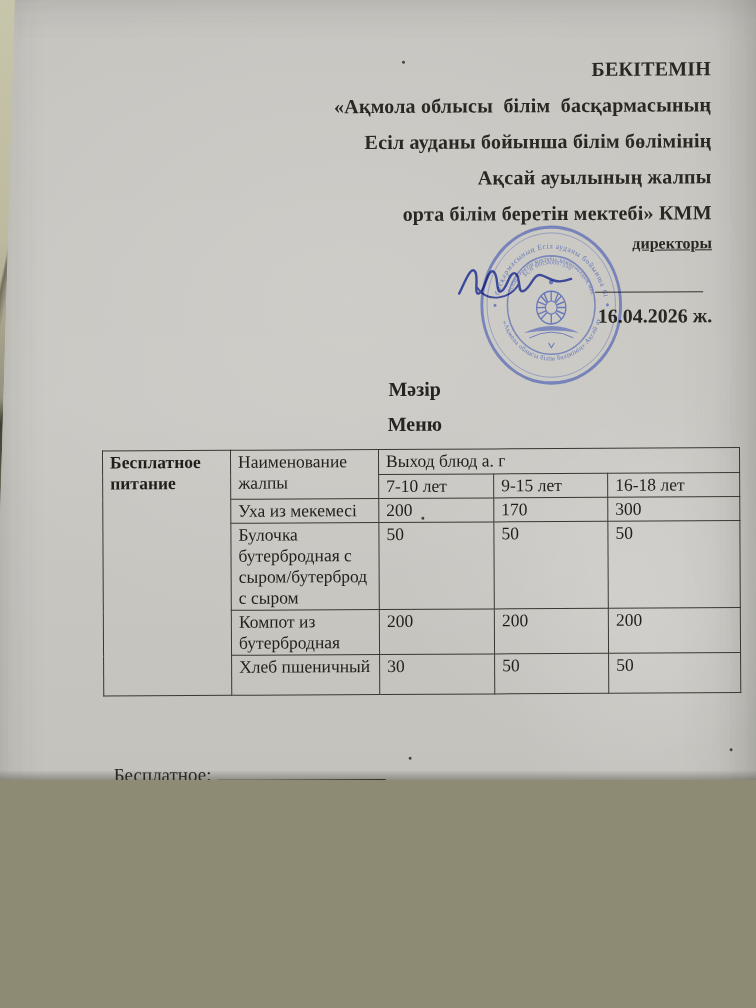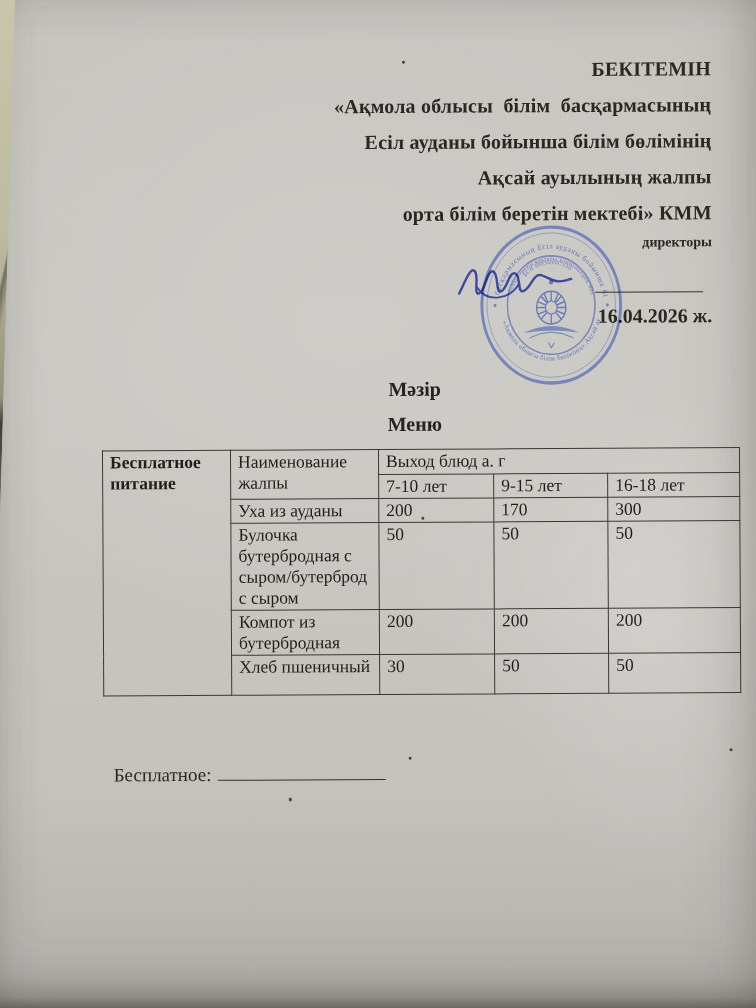--- a/index.html
+++ b/index.html
@@ -1,21 +1,21 @@
 <!DOCTYPE html>
 <html><head>
 <meta charset="utf-8">
 <style>
   html,body{margin:0;padding:0;}
   body{
     width:756px;height:1008px;overflow:hidden;
     background:#8d8b74;
     font-family:"Liberation Serif","DejaVu Serif",serif;
   }
-  .photo{position:relative;width:756px;height:1008px;overflow:hidden;}
+  .photo{position:relative;width:756px;height:780px;overflow:hidden;}
   
   .table-wedge{
     position:absolute;left:0;top:0;width:16px;height:525px;
     background:linear-gradient(180deg,#c7c5aa 0%,#bdbaa0 45%,#8f8d78 80%,#55534a 100%);
     clip-path:polygon(0 0,100% 0,0 100%);
   }
   .edge-line{
     position:absolute;left:-2px;top:-4px;width:18px;height:532px;
     background:linear-gradient(102deg,transparent 48%,rgba(90,88,74,.75) 50%,transparent 56%);
     clip-path:polygon(0 0,100% 0,100% 100%,0 100%);
@@ -51,21 +51,21 @@
   }
   
   .approval{
     position:absolute;top:52px;right:43px;width:560px;
     text-align:right;font-weight:bold;font-size:20px;line-height:36px;
     letter-spacing:.2px;color:#2a2822;
   }
   .approval .ln{white-space:pre;}
   .director-row{
     position:absolute;top:236px;right:43px;
-    font-weight:bold;font-size:14px;color:#2a2822;
+    font-weight:bold;font-size:16px;color:#2a2822;text-decoration:underline;
   }
   .signer-row{
     position:absolute;top:276px;right:43px;height:24px;
     font-weight:bold;font-size:20px;color:#2a2822;white-space:nowrap;
   }
   .sig-underline{
     display:inline-block;width:108px;height:16px;
     border-bottom:1.8px solid #34322c;margin-right:9px;vertical-align:baseline;
   }
   .date-row{
@@ -219,21 +219,21 @@
           <td class="c1" rowspan="6">Бесплатное питание</td>
           <td rowspan="2">Наименование жалпы</td>
           <td colspan="3">Выход блюд а. г</td>
         </tr>
         <tr style="height:22px">
           <td>7-10 лет</td>
           <td>9-15 лет</td>
           <td>16-18 лет</td>
         </tr>
         <tr style="height:22px">
-          <td>Уха из ауданы</td>
+          <td>Уха из мекемесі</td>
           <td>200</td>
           <td>170</td>
           <td>300</td>
         </tr>
         <tr style="height:87px">
           <td>Булочка бутербродная с сыром/бутерброд с сыром</td>
           <td>50</td>
           <td>50</td>
           <td>50</td>
         </tr>

